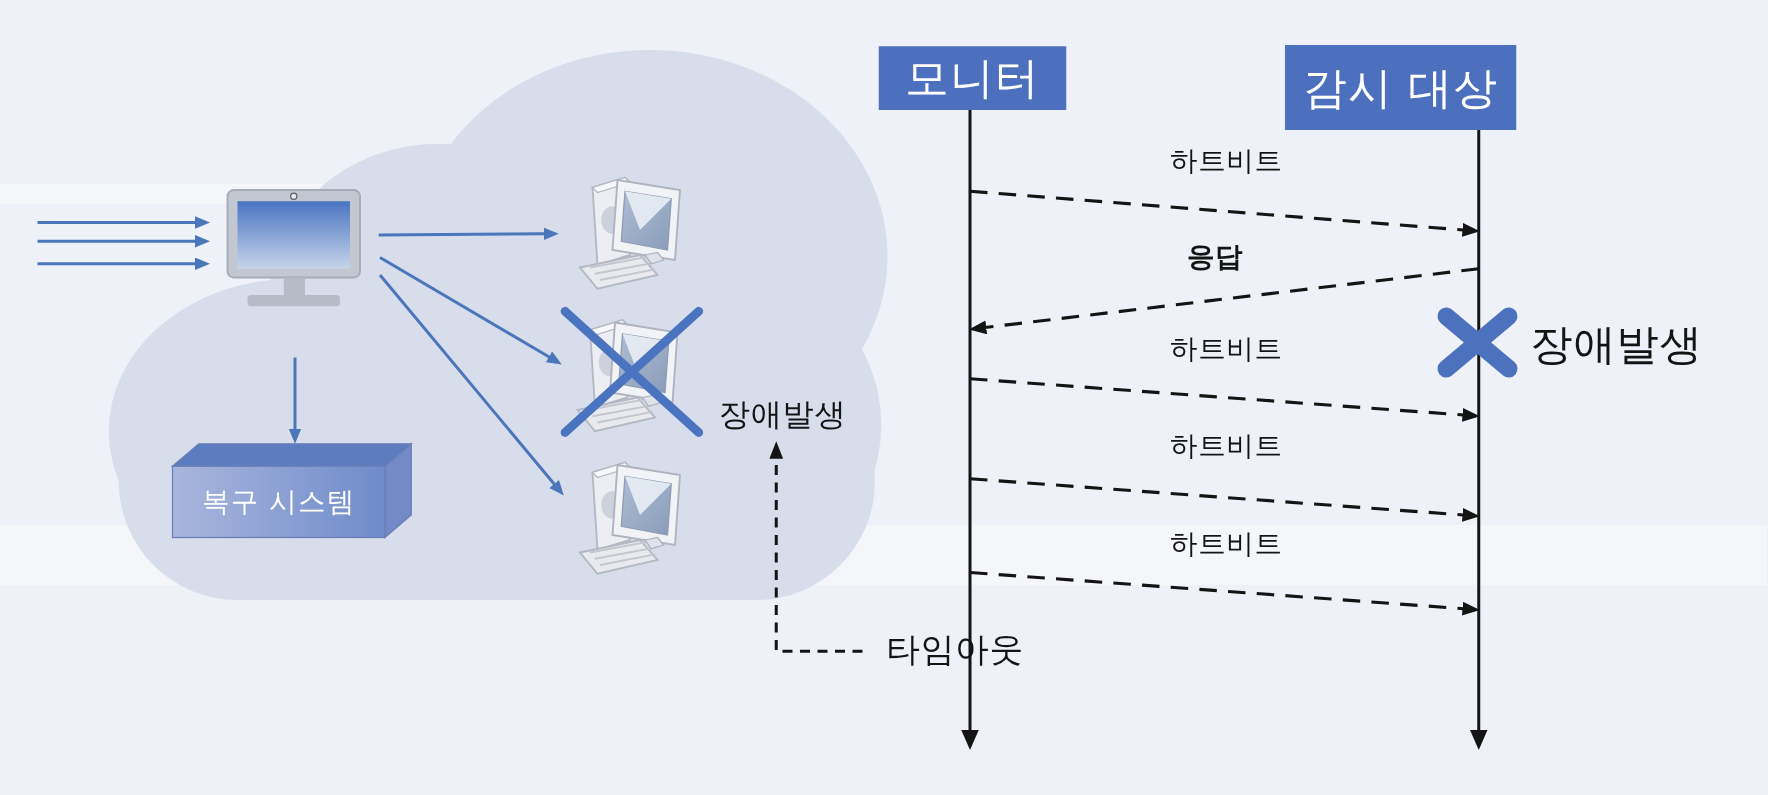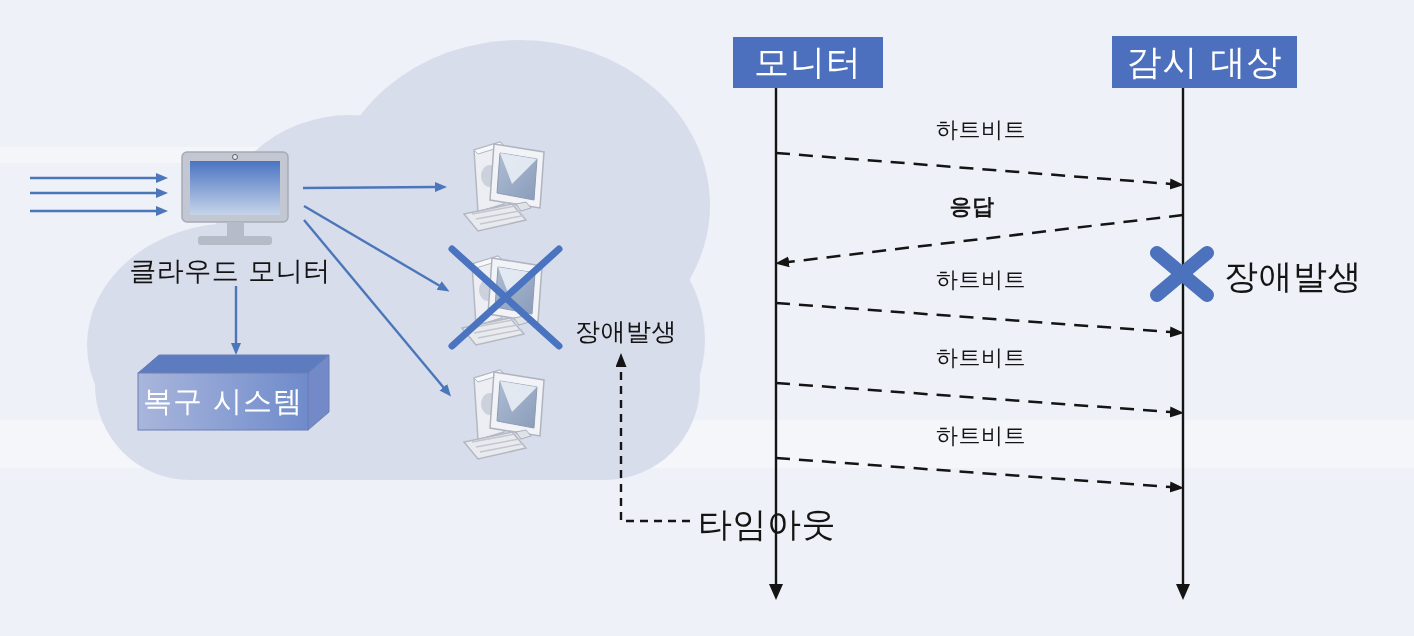--- a/index.html
+++ b/index.html
@@ -31,24 +31,24 @@
     display:flex;align-items:center;justify-content:center;
     font-size:35px;
     letter-spacing:1px;
     white-space:nowrap;
   }
   .cloud-monitor-lbl{font-size:27px;}
   .failure-left-lbl{font-size:25px;}
   .recovery-lbl{
     position:absolute;left:138px;top:373px;width:170px;height:57px;
     display:flex;align-items:center;justify-content:center;
-    color:#ffffff;font-size:29px;letter-spacing:1px;white-space:nowrap;text-align:center;
+    color:#ffffff;font-size:22px;letter-spacing:1px;white-space:nowrap;text-align:center;
   }
   .failure-right-lbl{font-size:34px;}
-  .timeout-lbl{font-size:34px;}
+  .timeout-lbl{font-size:27px;margin-left:11px;}
 </style>
 </head>
 <body>
 
 <div id="stage">
 
   <div class="band" style="left:0;top:147px;width:345px;height:16px;"></div>
   <div class="band" style="left:0;top:420px;width:1414px;height:48px;"></div>
 
   <svg id="gfx" width="1414" height="636" viewBox="0 0 1414 636">
@@ -147,29 +147,28 @@
       <line x1="776" y1="383" x2="1171" y2="412" marker-end="url(#arrBlack)"></line>
       <line x1="776" y1="458" x2="1171" y2="487" marker-end="url(#arrBlack)"></line>
     </g>
 
     <g stroke="#4d72bd" stroke-width="14" stroke-linecap="round">
       <line x1="1157" y1="253" x2="1207" y2="295"></line>
       <line x1="1207" y1="253" x2="1157" y2="295"></line>
     </g>
   </svg>
 
-  <div class="lbl centered cloud-monitor-lbl" style="left:230px;top:256px;">클라우드 모니터</div>
 
   <div class="recovery-lbl">복구 시스템</div>
 
   <div class="lbl centered failure-left-lbl" style="left:626px;top:318px;">장애발생</div>
 
-  <div class="headbox" style="left:703px;top:37px;width:150px;height:51px;margin-left:30px;">모니터</div>
+  <div class="headbox" style="left:703px;top:37px;width:150px;height:51px;">모니터</div>
 
-  <div class="headbox" style="left:1112px;top:36px;width:185px;height:52px;">감시 대상</div>
+  <div class="headbox" style="left:1028px;top:36px;width:185px;height:68px;">감시 대상</div>
 
   <div class="lbl centered seq-msg" style="left:981px;top:118px;">하트비트</div>
   <div class="lbl centered seq-msg" style="left:972px;top:195px;font-weight:bold;">응답</div>
   <div class="lbl centered seq-msg" style="left:981px;top:268px;">하트비트</div>
   <div class="lbl centered seq-msg" style="left:981px;top:346px;">하트비트</div>
   <div class="lbl centered seq-msg" style="left:981px;top:424px;">하트비트</div>
 
   <div class="lbl failure-right-lbl" style="left:1224px;top:258px;">장애발생</div>
 
   <div class="lbl timeout-lbl" style="left:698px;top:506px;">타임아웃</div>

